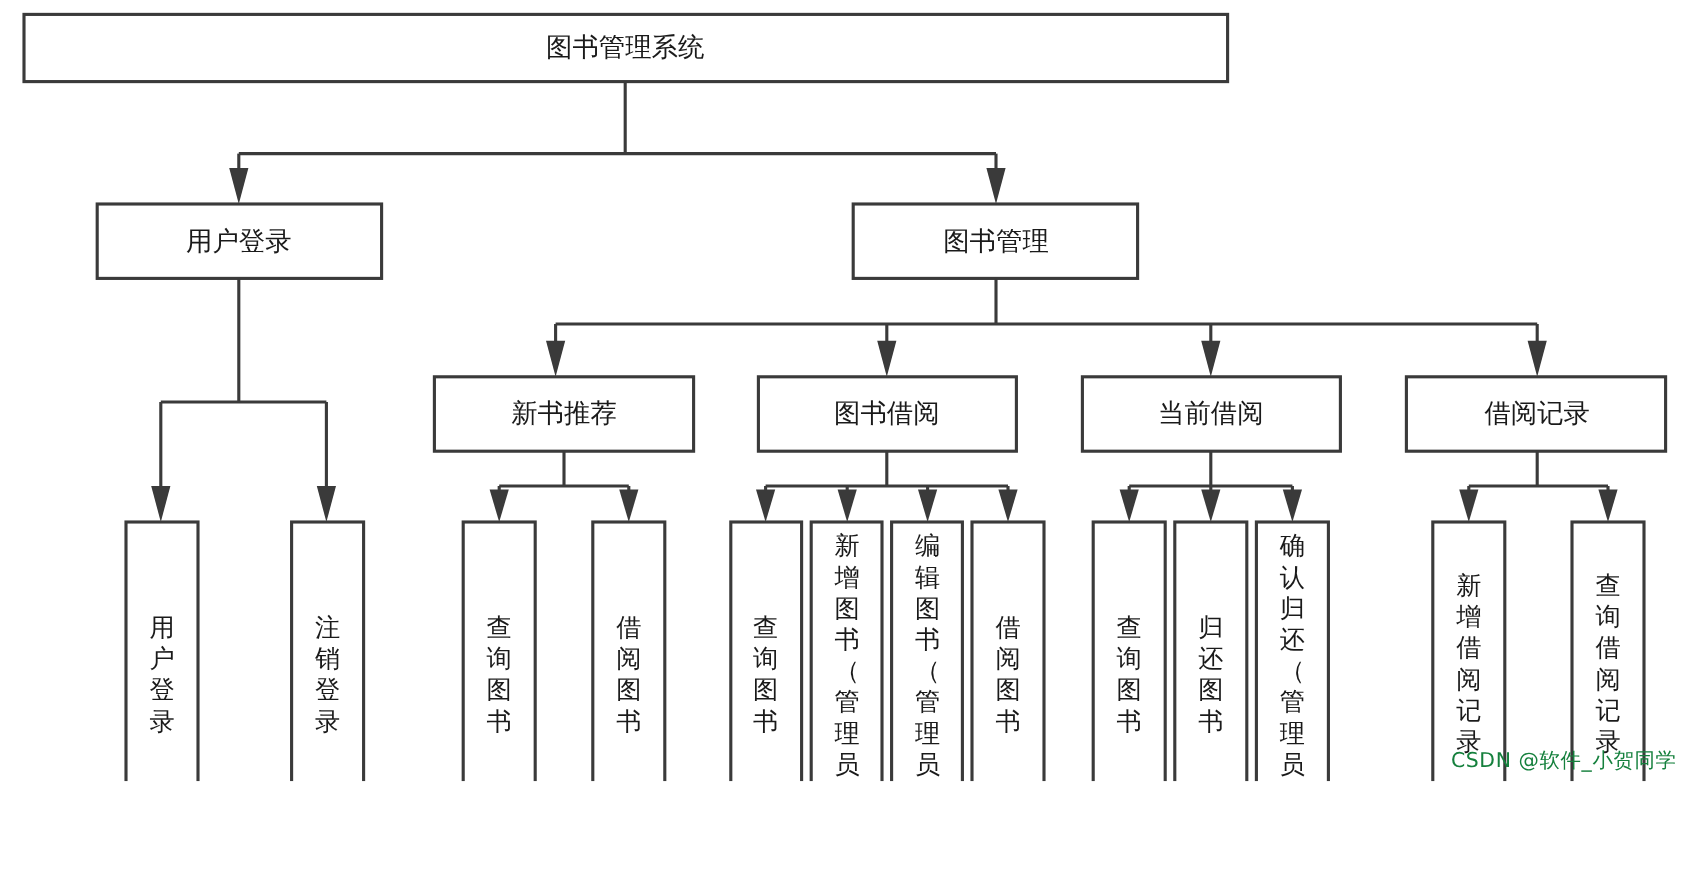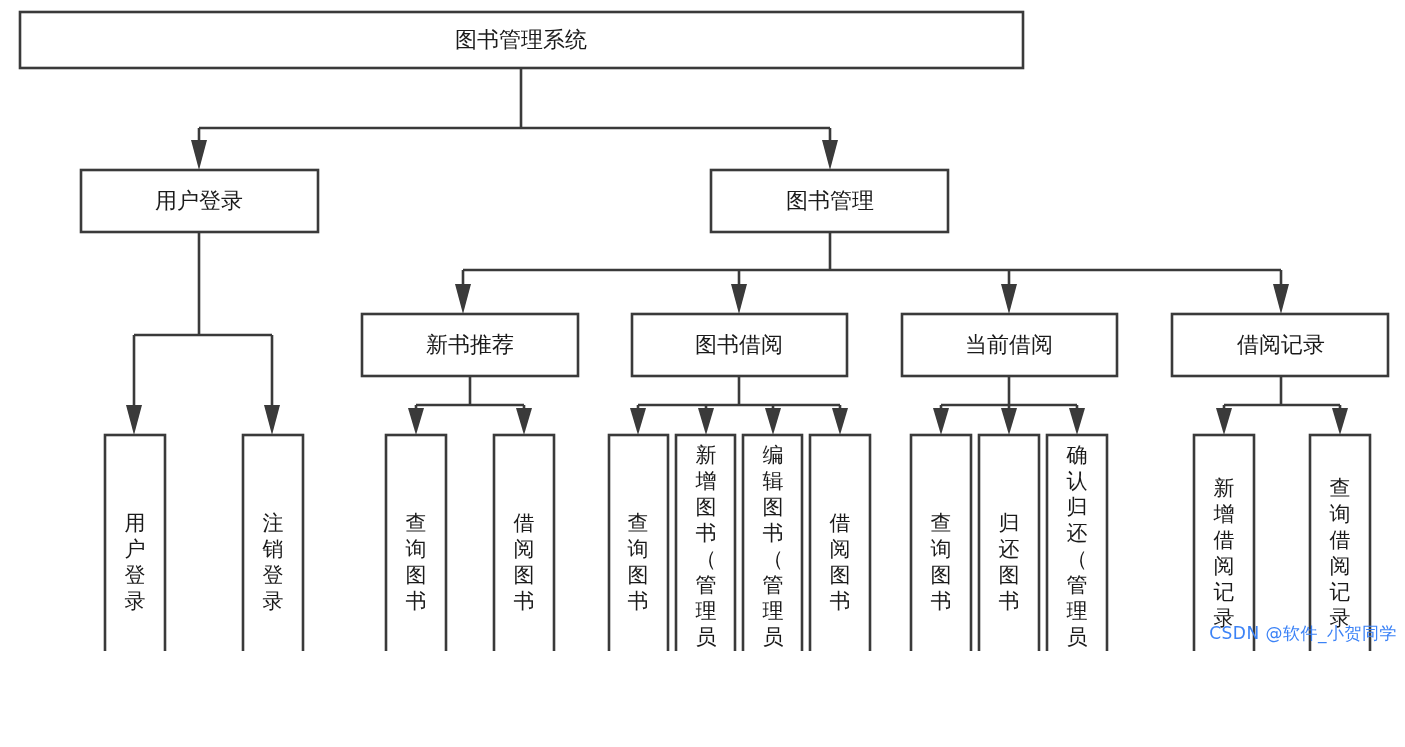--- a/index.html
+++ b/index.html
@@ -53,21 +53,21 @@
     font-size: 21px;
     fill: #1a1a1a;
     text-anchor: middle;
   }
   .watermark {
     position: absolute;
     right: 8px;
     bottom: 6px;
     font-family: "DejaVu Sans", "Liberation Sans", sans-serif;
     font-size: 17px;
-    color: #3b82f6;
+    color: #15803d;
     letter-spacing: 0.5px;
     white-space: nowrap;
     pointer-events: none;
   }
 </style>
 </head>
 <body>
 
 <div id="diagram-root">
 

